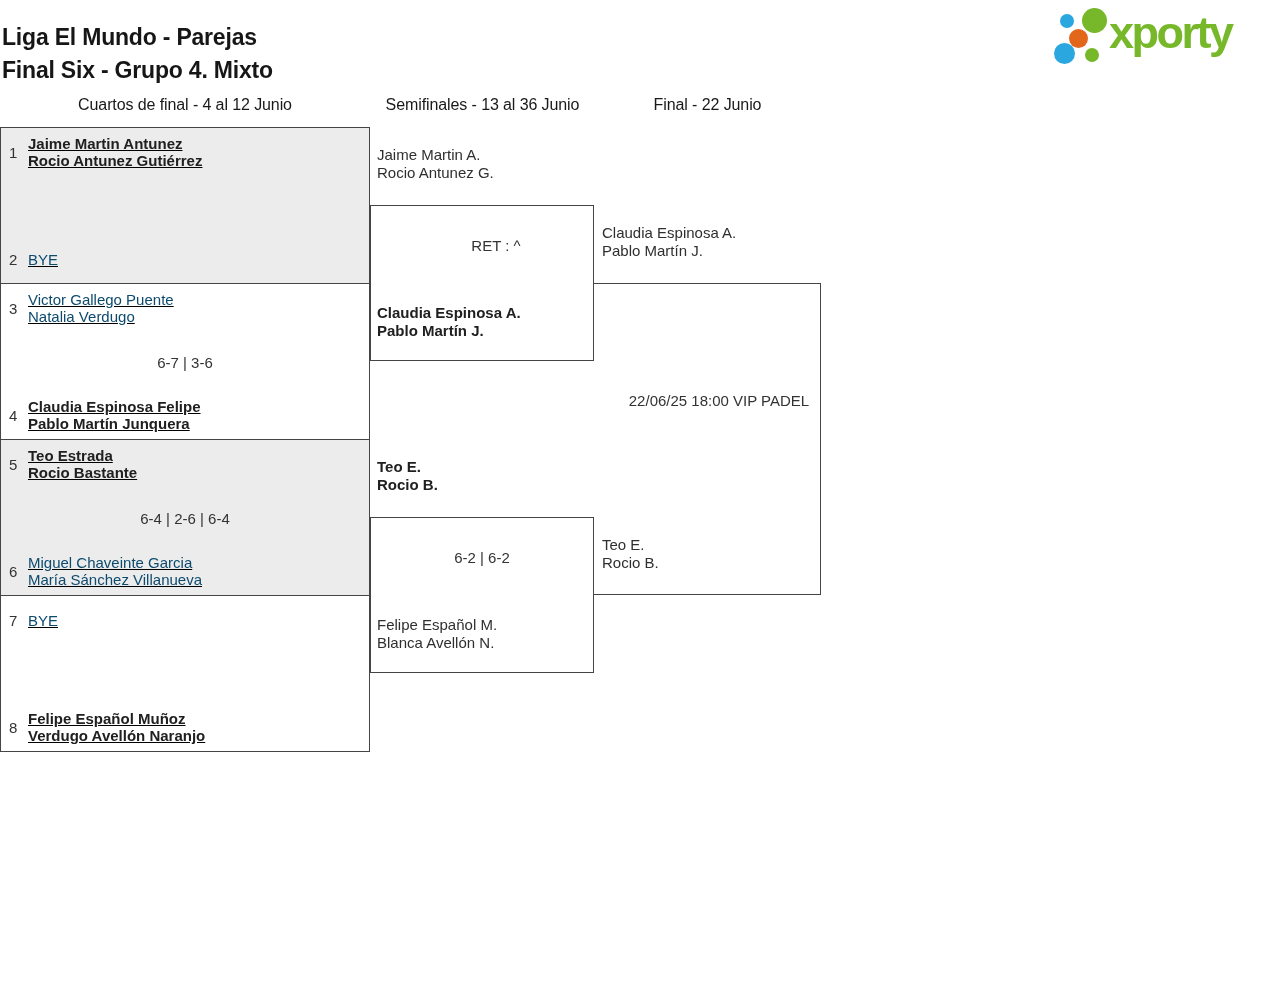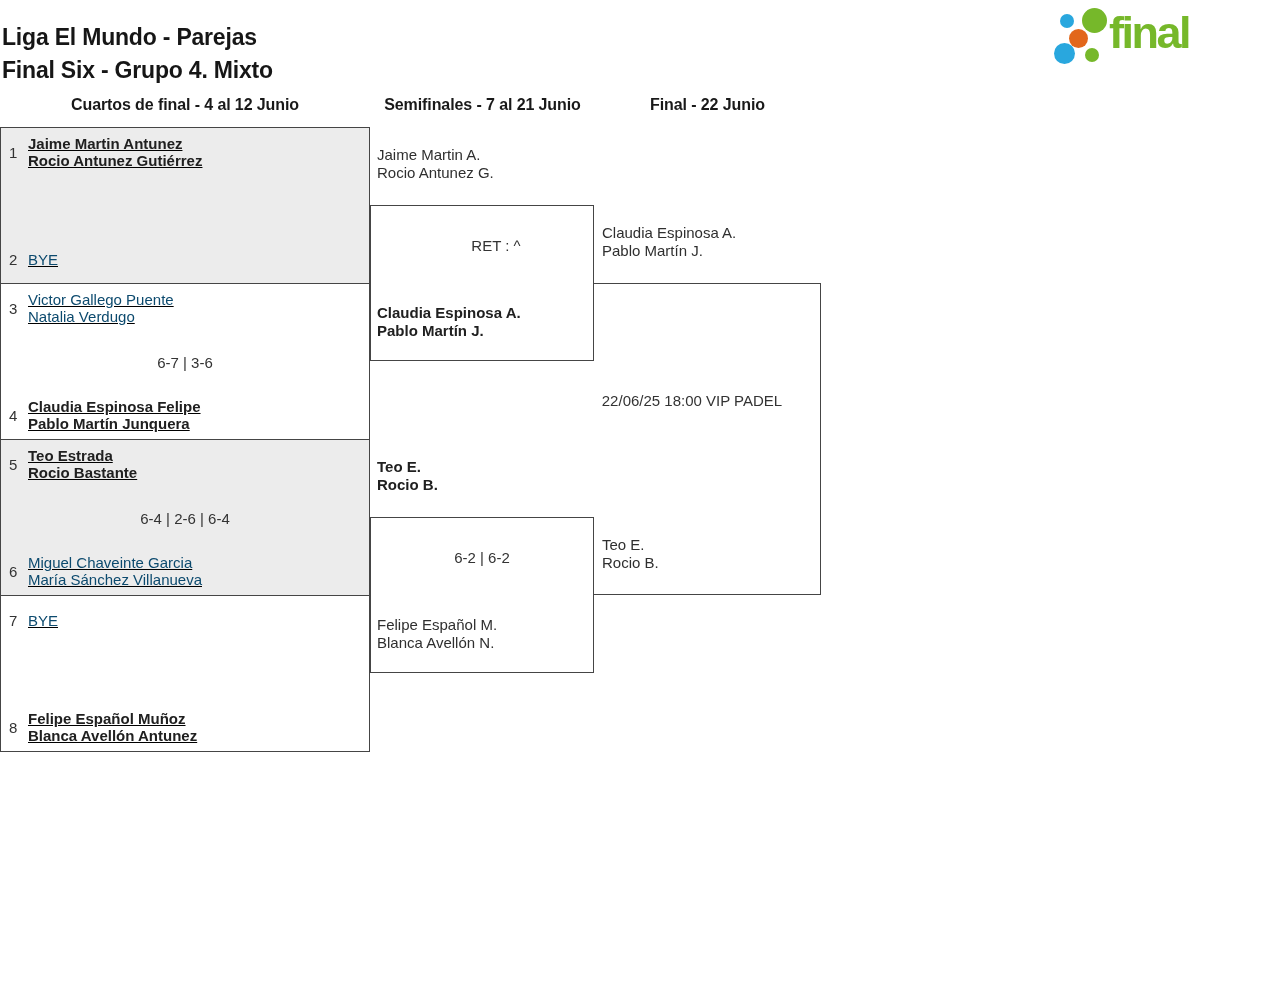--- a/index.html
+++ b/index.html
@@ -15,21 +15,21 @@
   .dot{position:absolute;border-radius:50%;}
   .dot-blue-small{left:15px;top:9px;width:14px;height:14px;background:#29a7de;}
   .dot-green-big{left:37px;top:3px;width:25px;height:25px;background:#76b82a;}
   .dot-orange{left:24px;top:24px;width:19px;height:19px;background:#e2671b;}
   .dot-blue-big{left:9px;top:38px;width:21px;height:21px;background:#29a7de;}
   .dot-green-small{left:40px;top:43px;width:14px;height:14px;background:#76b82a;}
   .logo-text{position:absolute;left:64px;top:2px;font-size:45px;line-height:52px;
              font-weight:700;color:#76b82a;letter-spacing:-2.5px;}
 
   
-  .round-header{position:absolute;top:96px;font-size:16px;font-weight:700;
+  .round-header{position:absolute;top:96px;font-size:16px;font-weight:400;
                 color:#191919;text-align:center;letter-spacing:-0.1px;}
   #rh-qf{left:0;width:370px;}
   #rh-sf{left:345px;width:275px;}
   #rh-f{left:595px;width:225px;}
 
   
   .qf-wrap{position:absolute;left:0;top:127px;width:370px;height:625px;
            border:1px solid #454545;box-sizing:border-box;display:flex;flex-direction:column;}
   .qf-row{position:relative;flex:1 1 0;border-bottom:1px solid #454545;}
   .qf-row:last-child{border-bottom:none;}
@@ -56,43 +56,43 @@
   #sf1-team-bottom{left:377px;top:304px;}
   #sf2-team-top{left:377px;top:458px;}
   #sf2-team-bottom{left:377px;top:616px;}
   #final-team-top{left:602px;top:224px;}
   #final-team-bottom{left:602px;top:536px;}
   .team.bold span{font-weight:700;color:#202020;}
 
   .score-line{position:absolute;text-align:center;font-size:15px;color:#333;}
   #sf1-score{left:370px;width:252px;top:237px;}
   #sf2-score{left:370px;width:224px;top:549px;}
-  #final-schedule{left:578px;width:228px;top:392px;}
+  #final-schedule{left:605px;width:228px;top:392px;}
 </style>
 </head>
 <body>
 
 <div class="page">
 
   <div class="title">
     <div>Liga El Mundo - Parejas</div>
     <div>Final Six - Grupo 4. Mixto</div>
   </div>
 
   <div class="logo">
     <span class="dot dot-blue-small"></span>
     <span class="dot dot-green-big"></span>
     <span class="dot dot-orange"></span>
     <span class="dot dot-blue-big"></span>
     <span class="dot dot-green-small"></span>
-    <span class="logo-text">final</span>
+    <span class="logo-text">xporty</span>
   </div>
 
   <div class="round-header" id="rh-qf">Cuartos de final - 4 al 12 Junio</div>
-  <div class="round-header" id="rh-sf">Semifinales - 7 al 21 Junio</div>
+  <div class="round-header" id="rh-sf">Semifinales - 13 al 36 Junio</div>
   <div class="round-header" id="rh-f">Final - 22 Junio</div>
 
   <div class="qf-wrap">
 
     <div class="qf-row bg-grey">
       <div class="pair pair-top">
         <span class="seed">1</span>
         <span class="names">
           <span class="n bold">Jaime Martin Antunez</span>
           <span class="n bold">Rocio Antunez Gutiérrez</span>
@@ -148,21 +148,21 @@
         <span class="seed">7</span>
         <span class="names">
           <span class="n">BYE</span>
         </span>
       </div>
       <div class="score"></div>
       <div class="pair pair-bottom">
         <span class="seed">8</span>
         <span class="names">
           <span class="n bold">Felipe Español Muñoz</span>
-          <span class="n bold">Blanca Avellón Antunez</span>
+          <span class="n bold">Verdugo Avellón Naranjo</span>
         </span>
       </div>
     </div>
 
   </div>
 
   <div class="box" id="sf1-box"></div>
   <div class="box" id="sf2-box"></div>
   <div class="box" id="final-box"></div>
 

